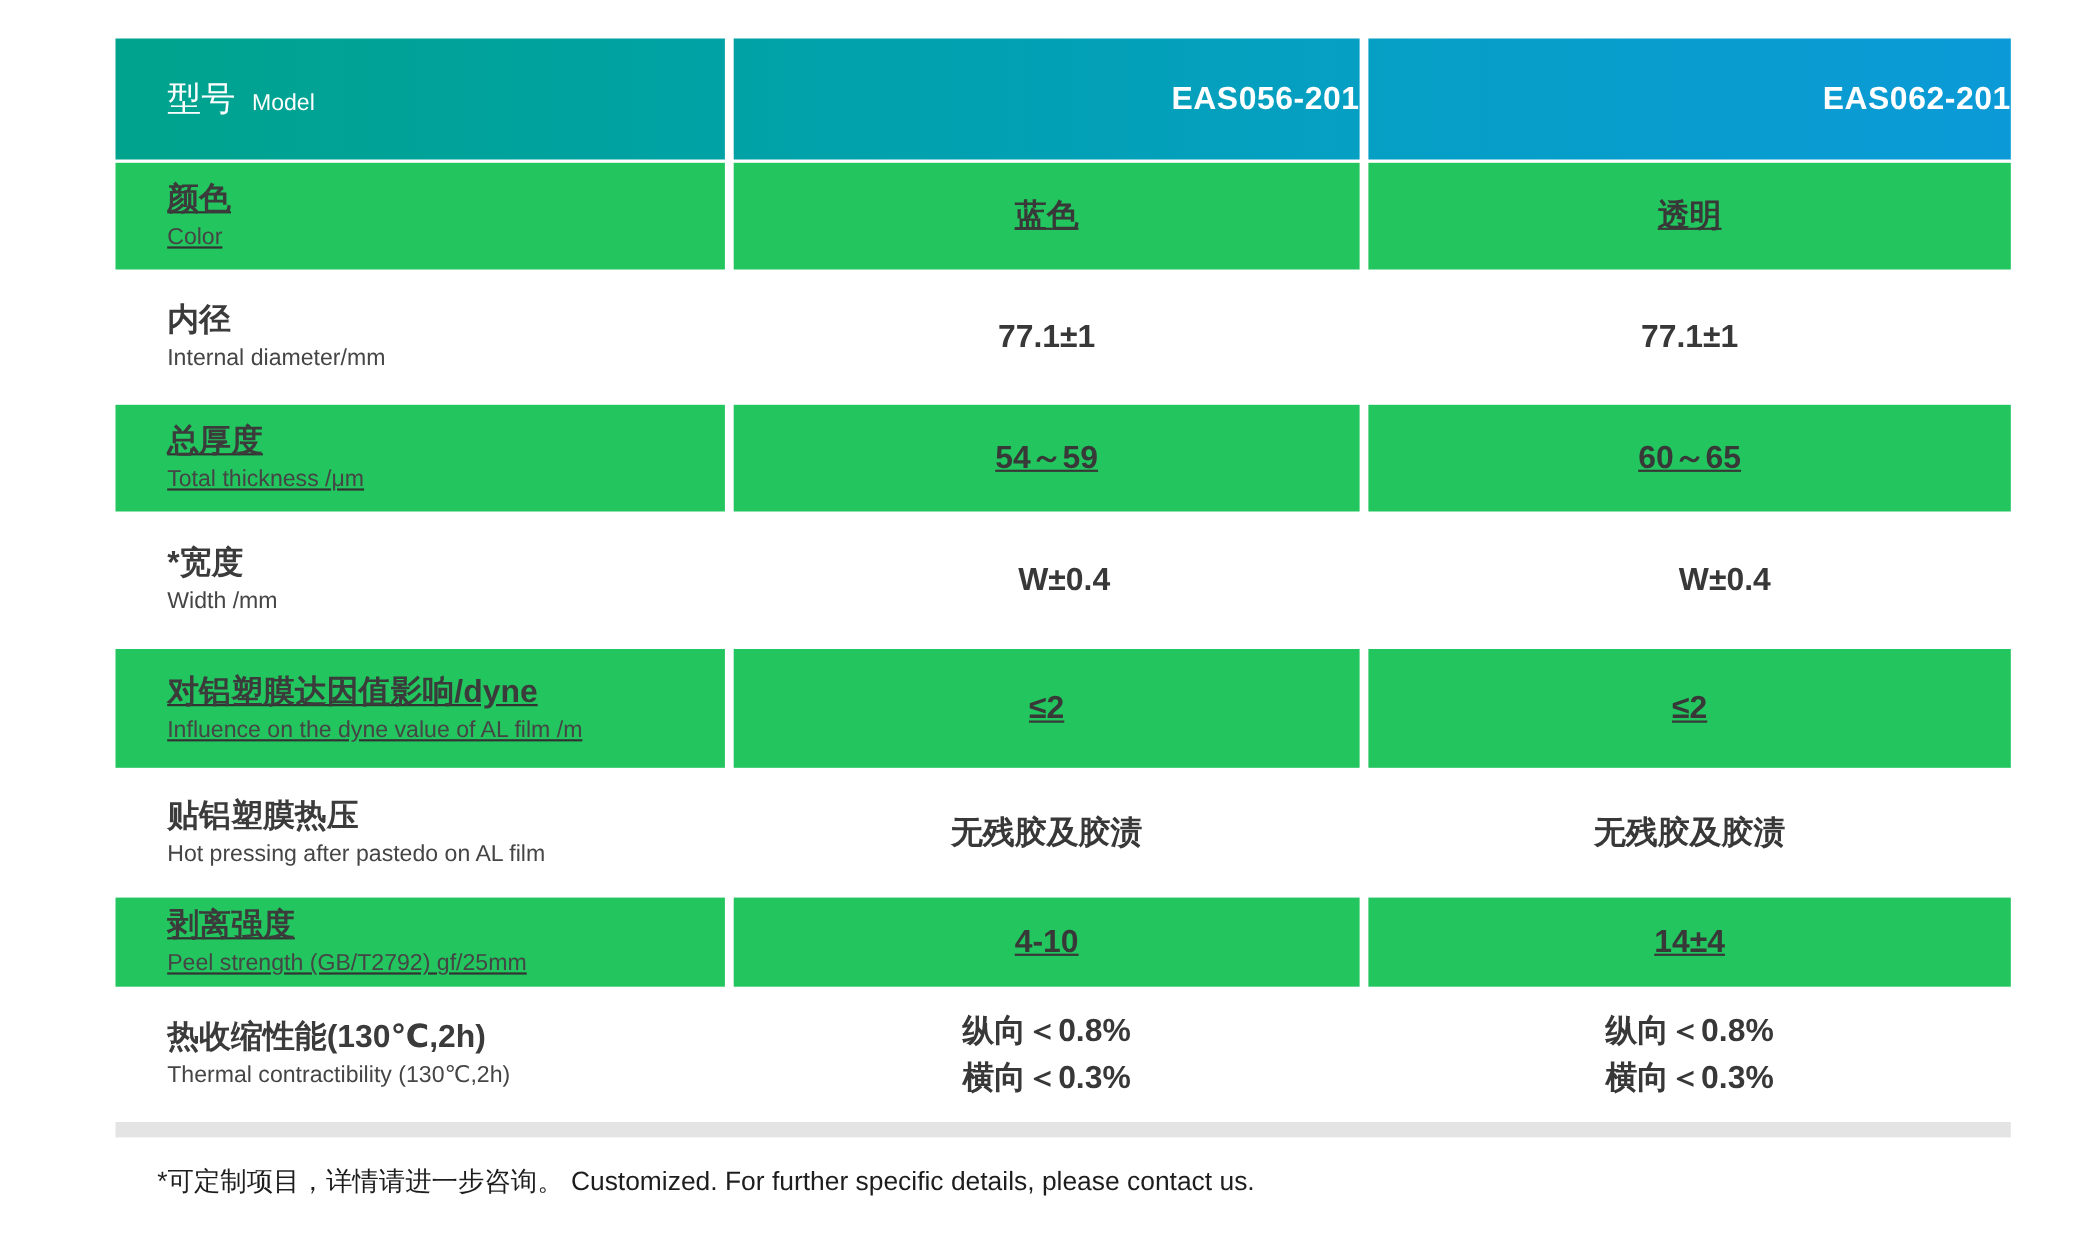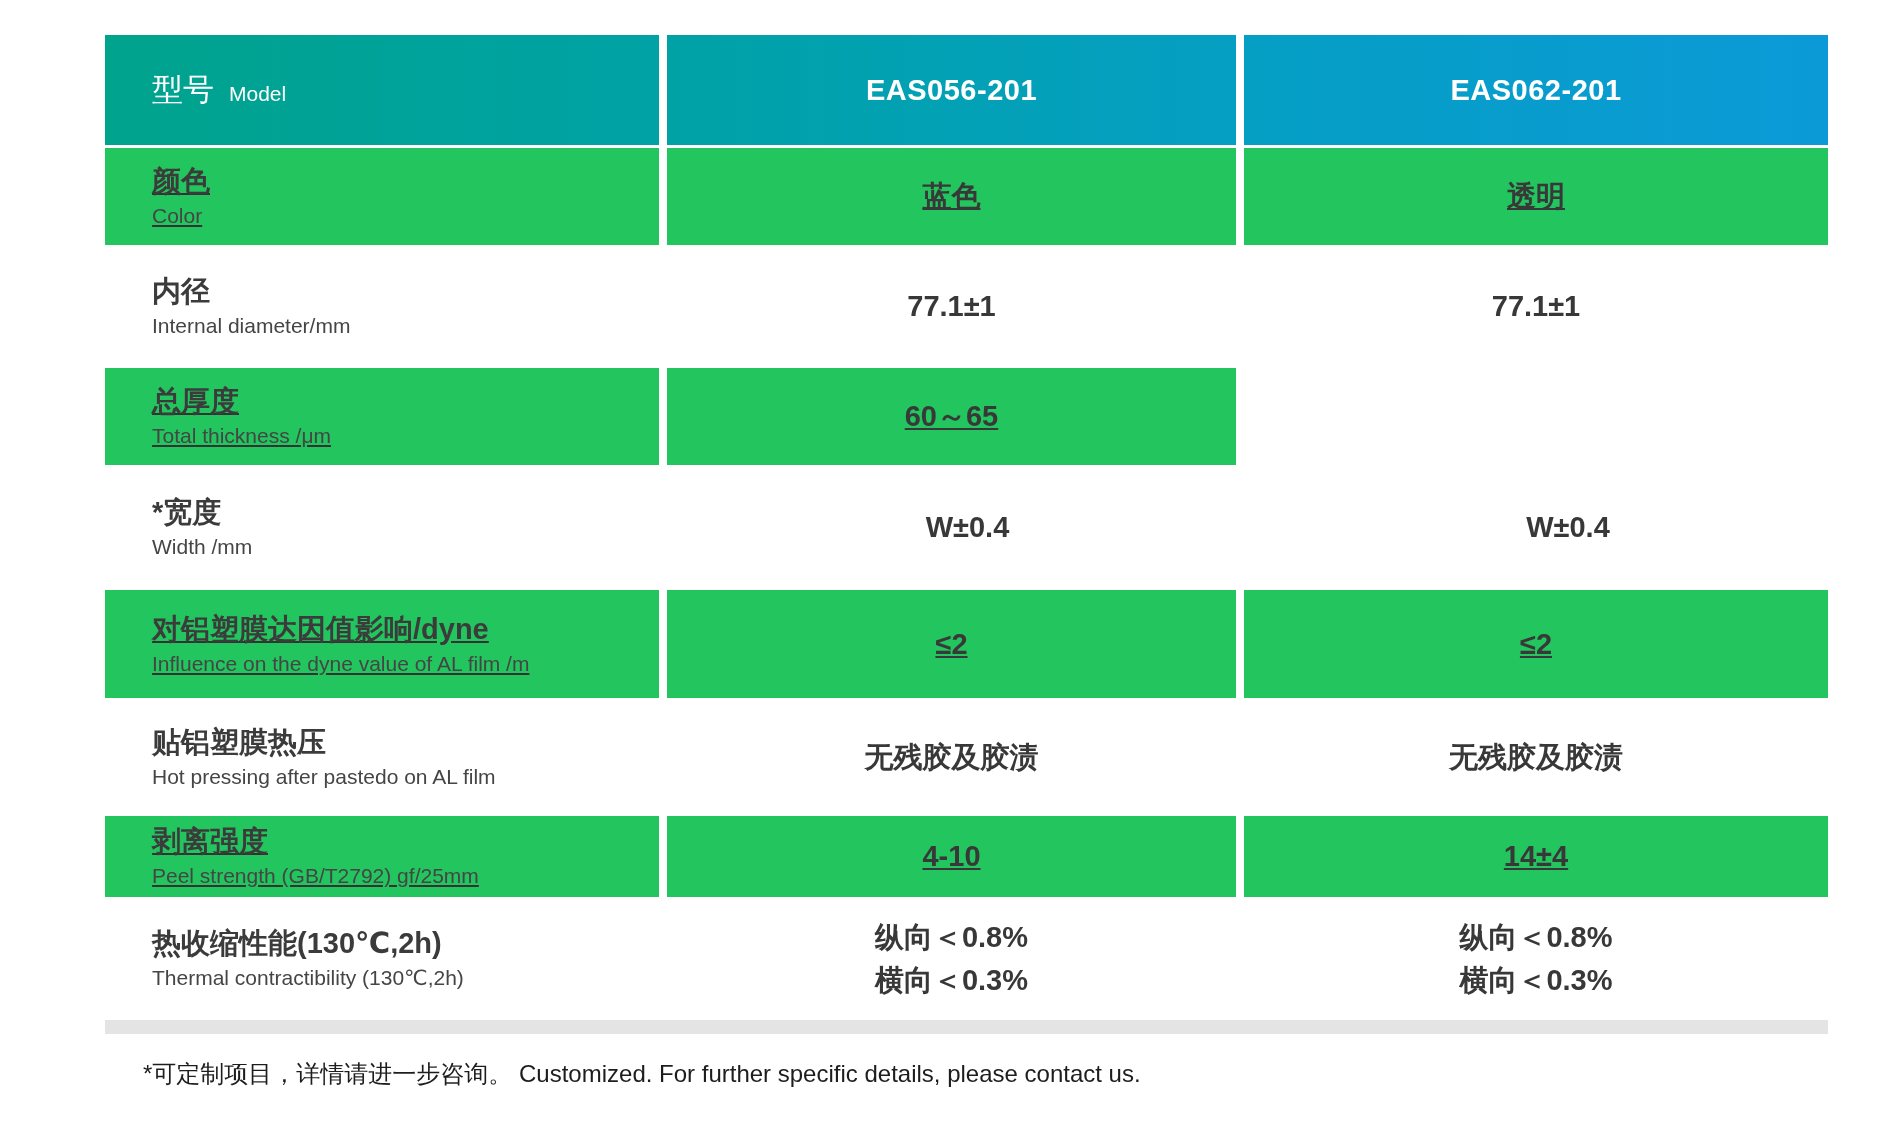--- a/index.html
+++ b/index.html
@@ -23,21 +23,21 @@
     column-gap: 8px;
   }
   
   .header-row { height: 110px; }
   .header-cell {
     background-image: linear-gradient(90deg, #00a38c 0%, #00a2a6 33%, #059fc4 66%, #0b9ad7 100%);
     background-size: 1723px 100%;
     background-repeat: no-repeat;
     display: flex;
     align-items: center;
-    justify-content: center;
+    justify-content: flex-end;
   }
   .header-cell.c1 { background-position: 0 0; justify-content: flex-start; padding-left: 47px; }
   .header-cell.c2 { background-position: -562px 0; }
   .header-cell.c3 { background-position: -1139px 0; }
   .hdr-zh {
     color: #ffffff; font-size: 31px; font-weight: normal;
   }
   .hdr-en {
     color: #ffffff; font-size: 21px; font-weight: normal; margin-left: 15px;
     align-self: center; padding-top: 8px;
@@ -121,20 +121,21 @@
     </div>
     <div class="cell value-cell">77.1±1</div>
     <div class="cell value-cell">77.1±1</div>
   </div>
 
   <div class="trow data-row gray">
     <div class="cell label-cell">
       <span class="label-zh">总厚度</span>
       <span class="label-en">Total thickness /μm</span>
     </div>
+    <div class="cell value-cell">54～59</div>
     <div class="cell value-cell">60～65</div>
   </div>
 
   <div class="trow data-row">
     <div class="cell label-cell">
       <span class="label-zh">*宽度</span>
       <span class="label-en">Width /mm</span>
     </div>
     <div class="cell value-cell">W±0.4</div>
     <div class="cell value-cell">W±0.4</div>

